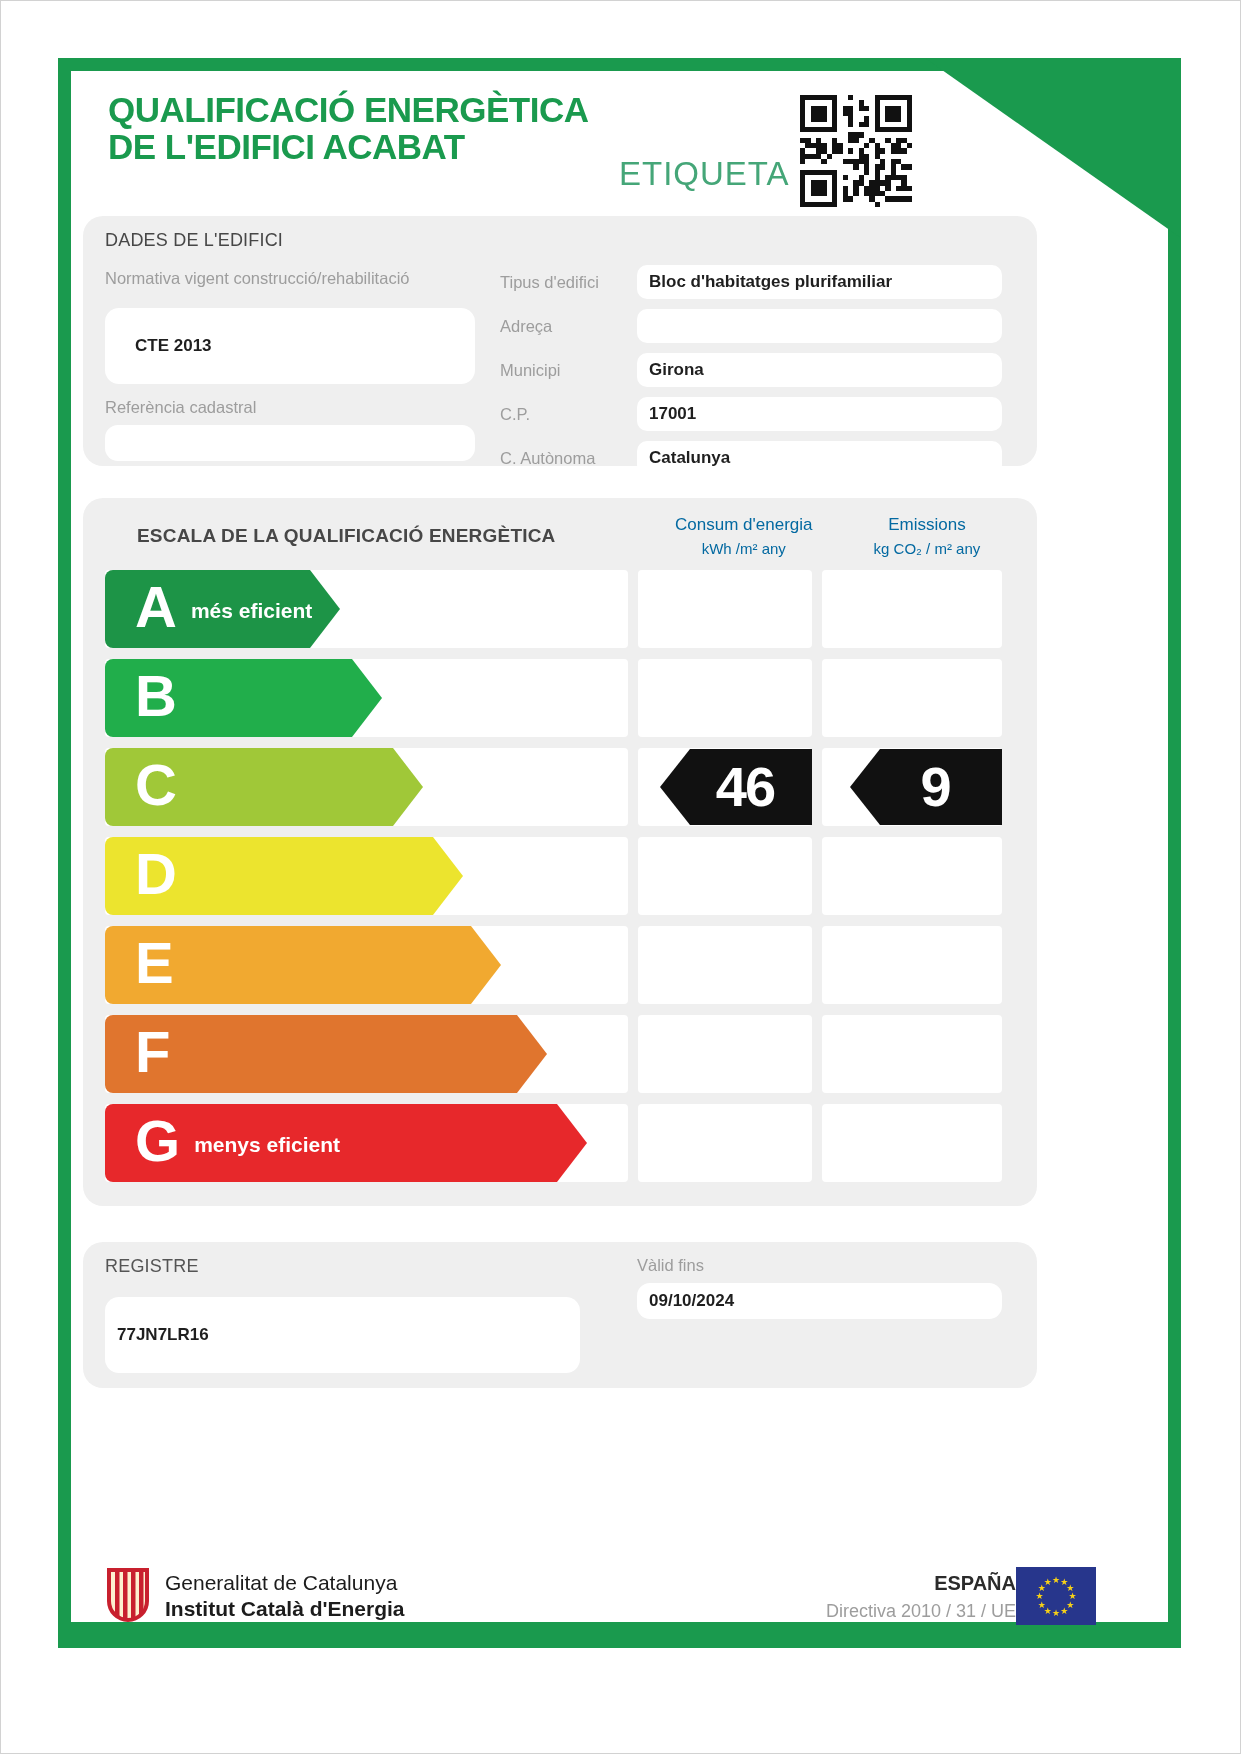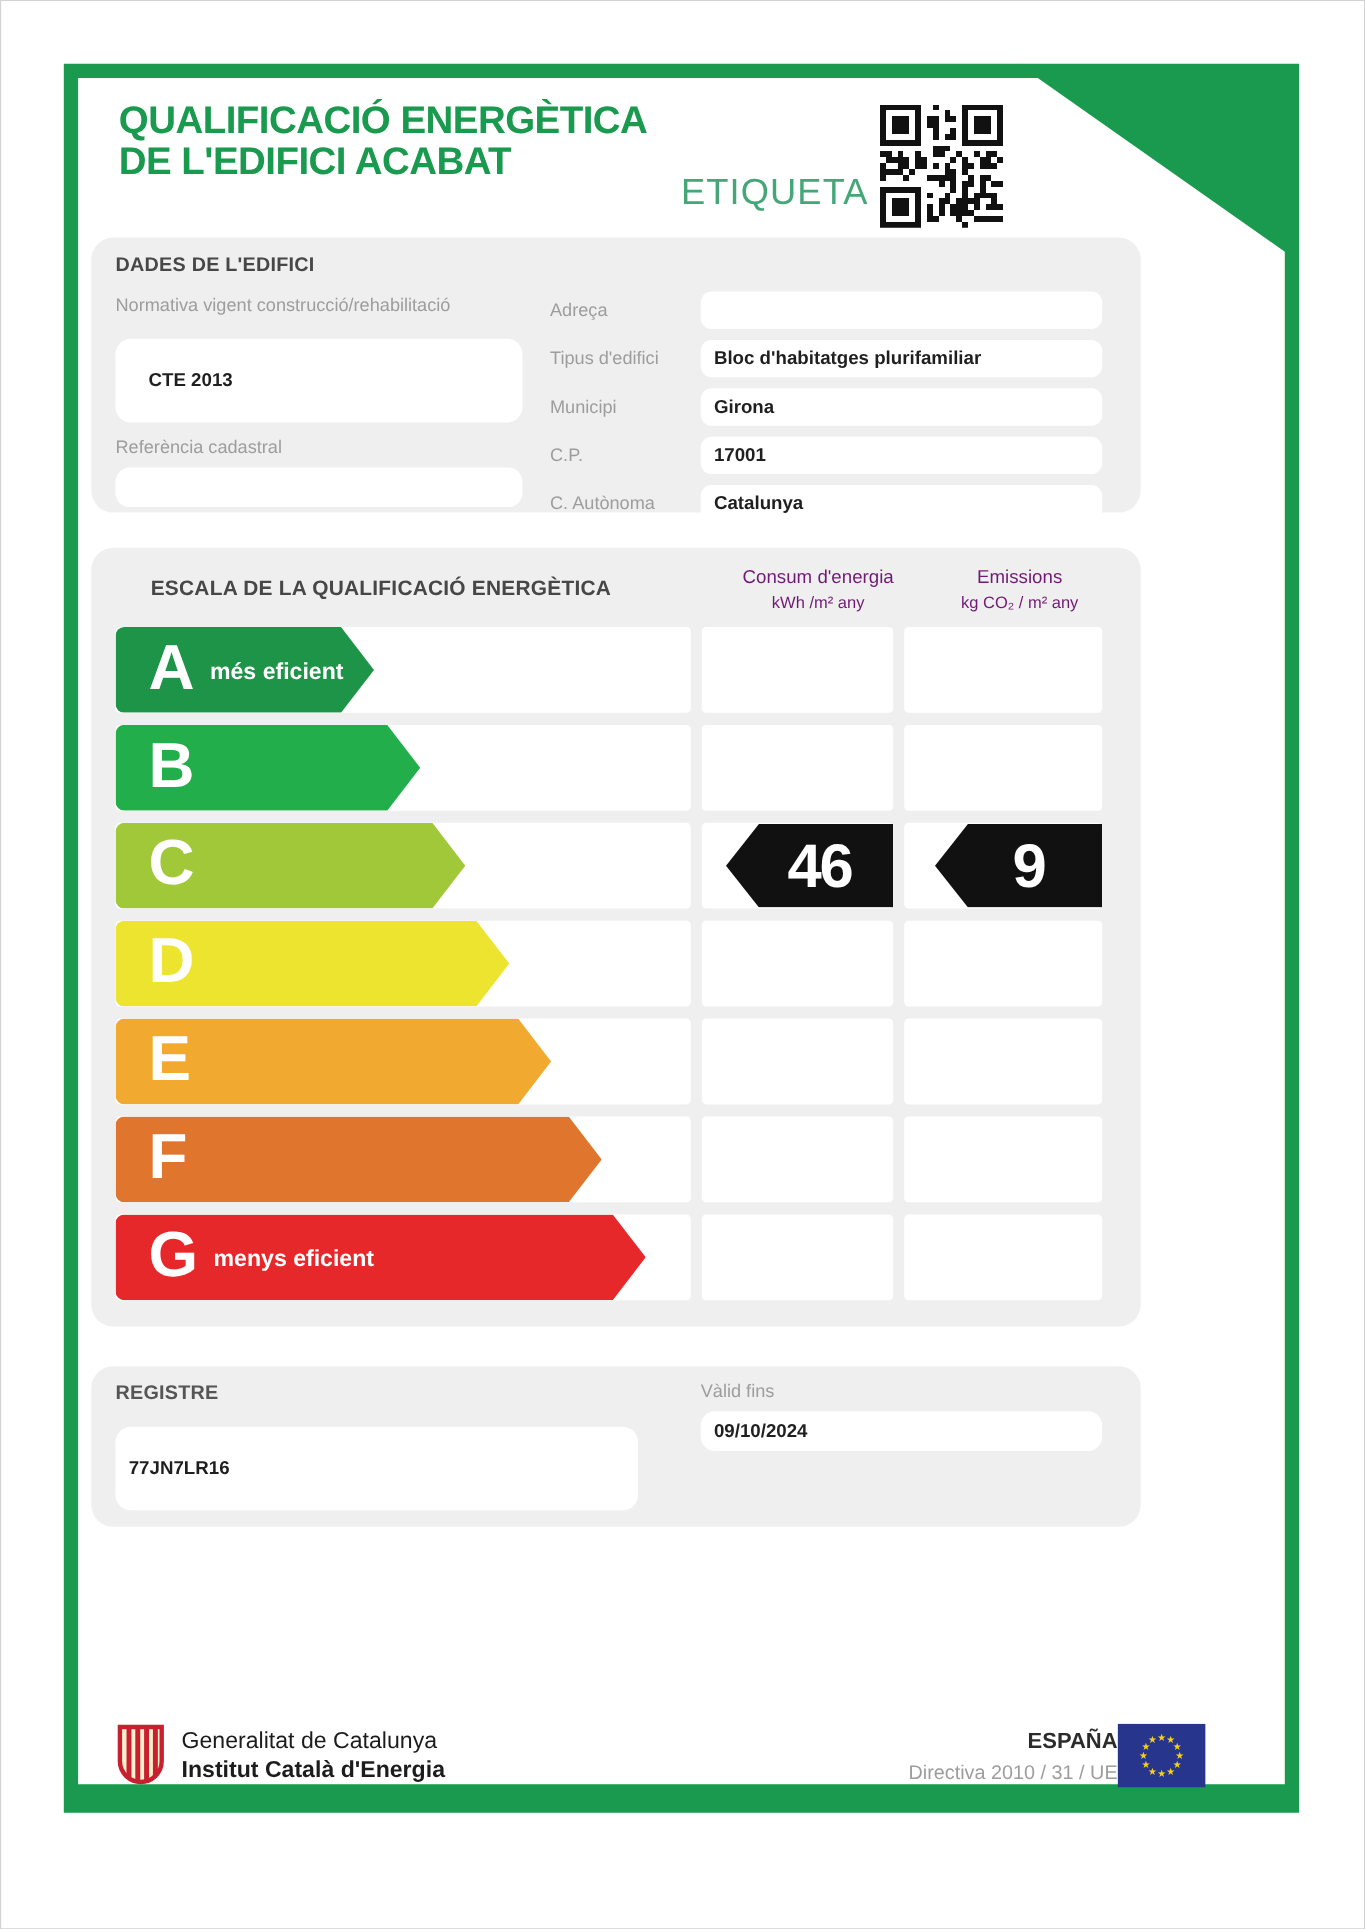--- a/index.html
+++ b/index.html
@@ -22,21 +22,21 @@
   .header{position:relative;height:125px;}
   .title{margin:20px 0 0 37px;font-size:35px;line-height:1.06;font-weight:bold;
          color:var(--brand-green,#1a9a4e);letter-spacing:-0.5px;}
   .etiqueta{position:absolute;left:548px;top:64px;font-size:33px;letter-spacing:1px;
             color:var(--tag-green,#45a678);}
   .qr{position:absolute;left:729px;top:4px;width:112px;height:112px;}
 
   
   .panel{background:var(--panel-gray,#efefef);border-radius:20px;box-sizing:border-box;
          margin-left:12px;width:954px;padding:14px 22px;}
-  .sec-title{font-size:18px;font-weight:bold;color:#474747;letter-spacing:0.2px;}
+  .sec-title{font-size:18px;font-weight:normal;color:#474747;letter-spacing:0.2px;}
   .flabel{color:#9d9d9d;font-size:16.5px;}
   .input{background:#fff;border-radius:10px;box-sizing:border-box;
          font-weight:bold;font-size:17px;color:#1f1f1f;}
 
   
   .dades{height:250px;}
   .dades-grid{display:flex;margin-top:12px;}
   .d-left{width:370px;}
   .d-left .flabel{margin-top:6px;}
   .in-big{height:76px;border-radius:14px;display:flex;align-items:center;margin-top:20px;}
@@ -46,21 +46,21 @@
   .d-left .lab2{margin-top:14px;}
   .d-right{margin-left:25px;margin-top:2px;}
   .d-row{display:flex;align-items:center;height:34px;margin-bottom:10px;}
   .d-row .flabel{width:137px;}
   .d-row .input{width:365px;height:34px;display:flex;align-items:center;padding-left:12px;}
 
   
   .escala{margin-top:32px;height:708px;padding-top:12px;}
   .e-head{display:flex;height:52px;}
   .e-title{width:523px;font-size:19px;font-weight:bold;color:#474747;align-self:center;letter-spacing:0.2px;margin-left:32px;}
-  .e-col{width:174px;margin-left:10px;text-align:center;color:#701a75;
+  .e-col{width:174px;margin-left:10px;text-align:center;color:#0369a1;
          font-size:17px;line-height:1.5;align-self:center;white-space:nowrap;}
   .e-col .unit{font-size:15px;}
   .e-col.em{width:180px;}
   .e-rows{margin-top:8px;}
   .scale-row{display:flex;height:78px;margin-bottom:11px;}
   .zone-arrow{width:523px;background:#fff;border-radius:4px;position:relative;}
   .cell{width:174px;margin-left:10px;background:#fff;border-radius:4px;
         display:flex;align-items:center;justify-content:flex-end;}
   .cell.em{width:180px;}
   .arrow{height:78px;border-radius:8px;display:flex;align-items:center;
@@ -238,26 +238,26 @@
       <div class="sec-title">DADES DE L'EDIFICI</div>
       <div class="dades-grid">
         <div class="d-left">
           <div class="flabel">Normativa vigent construcció/rehabilitació</div>
           <div class="input in-big pad30">CTE 2013</div>
           <div class="flabel lab2">Referència cadastral</div>
           <div class="input in-sm"></div>
         </div>
         <div class="d-right">
           <div class="d-row">
+            <div class="flabel">Tipus d'edifici</div>
+            <div class="input">Bloc d'habitatges plurifamiliar</div>
+          </div>
+          <div class="d-row">
             <div class="flabel">Adreça</div>
             <div class="input"></div>
-          </div>
-          <div class="d-row">
-            <div class="flabel">Tipus d'edifici</div>
-            <div class="input">Bloc d'habitatges plurifamiliar</div>
           </div>
           <div class="d-row">
             <div class="flabel">Municipi</div>
             <div class="input">Girona</div>
           </div>
           <div class="d-row">
             <div class="flabel">C.P.</div>
             <div class="input">17001</div>
           </div>
           <div class="d-row">

